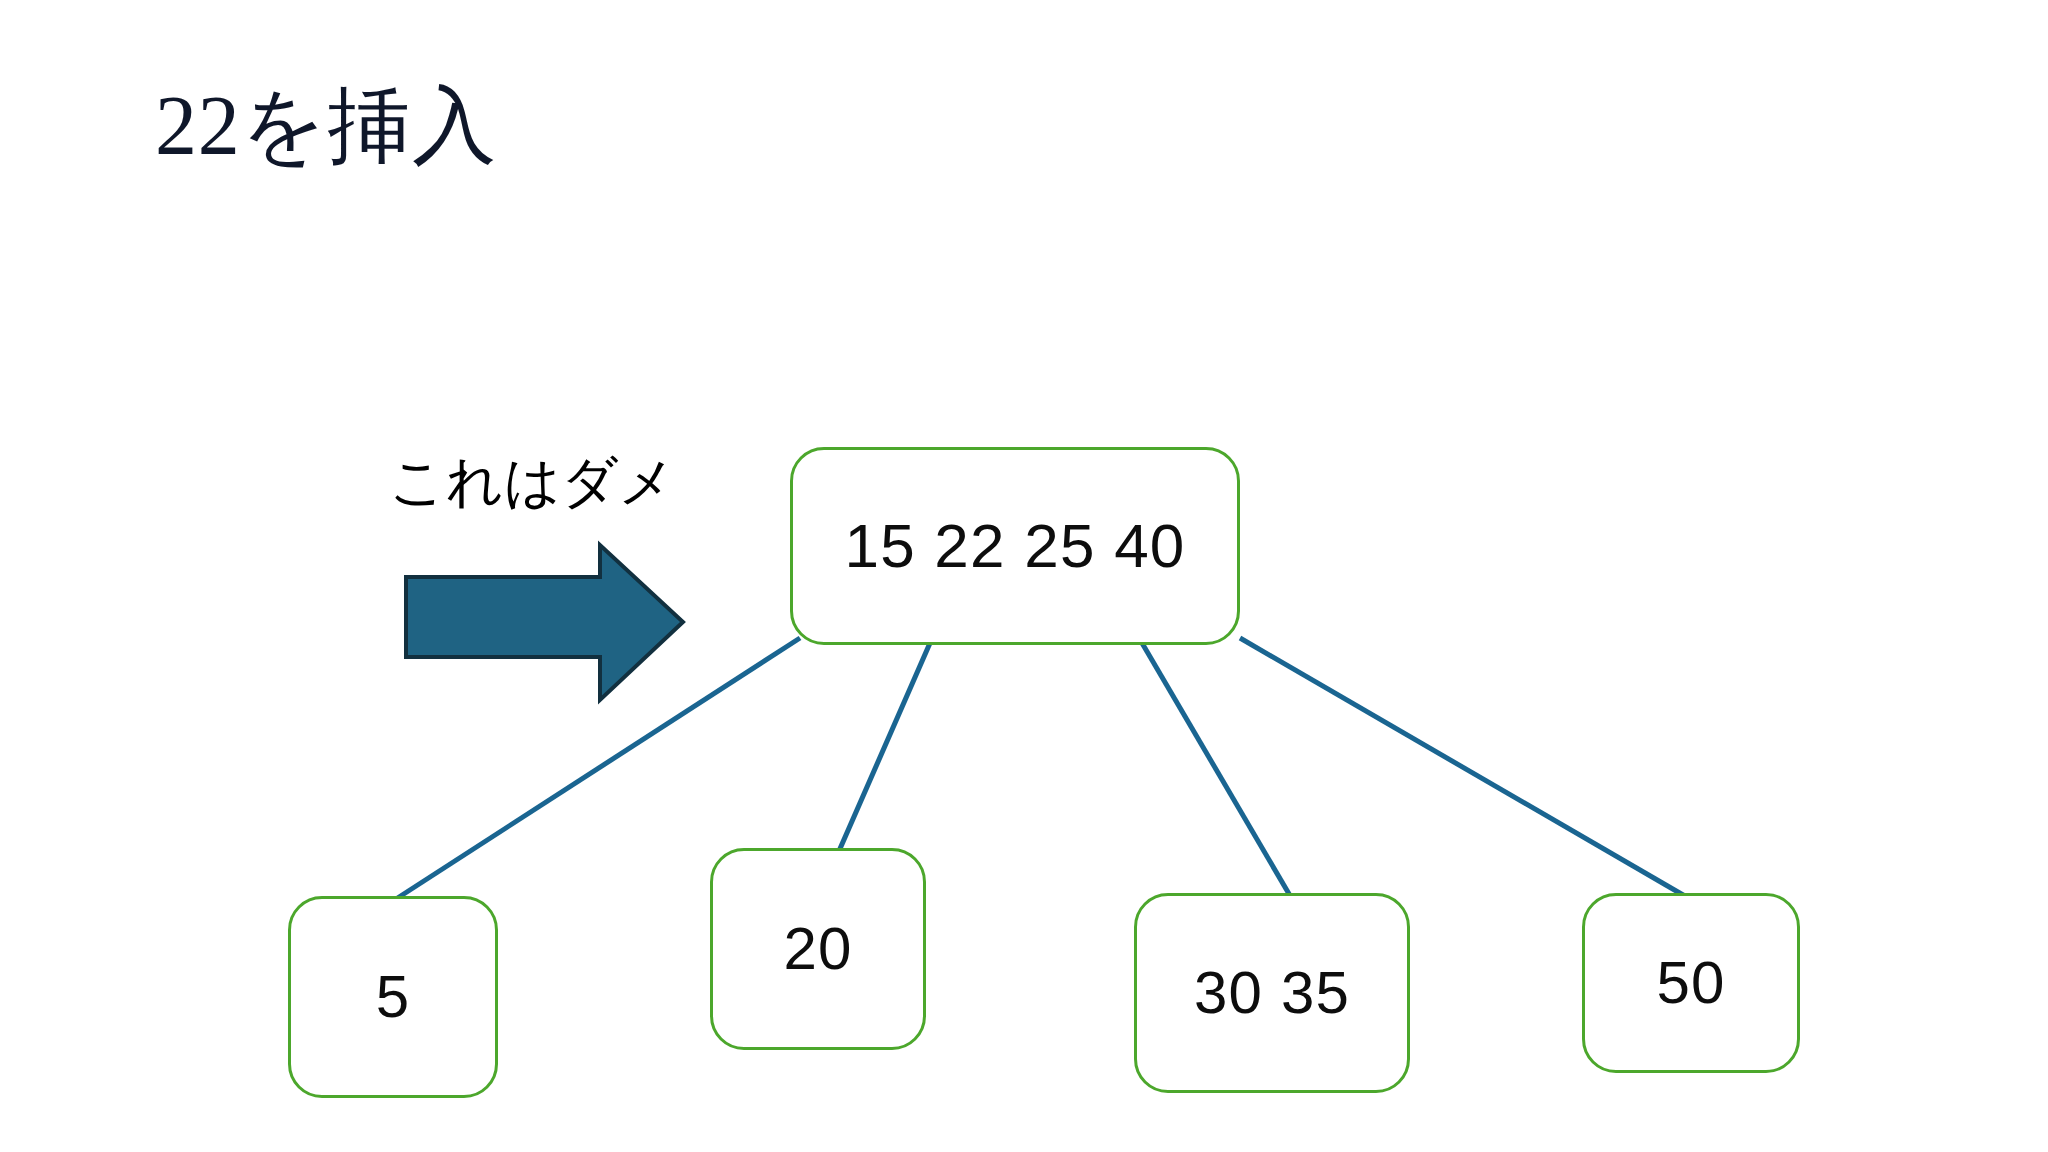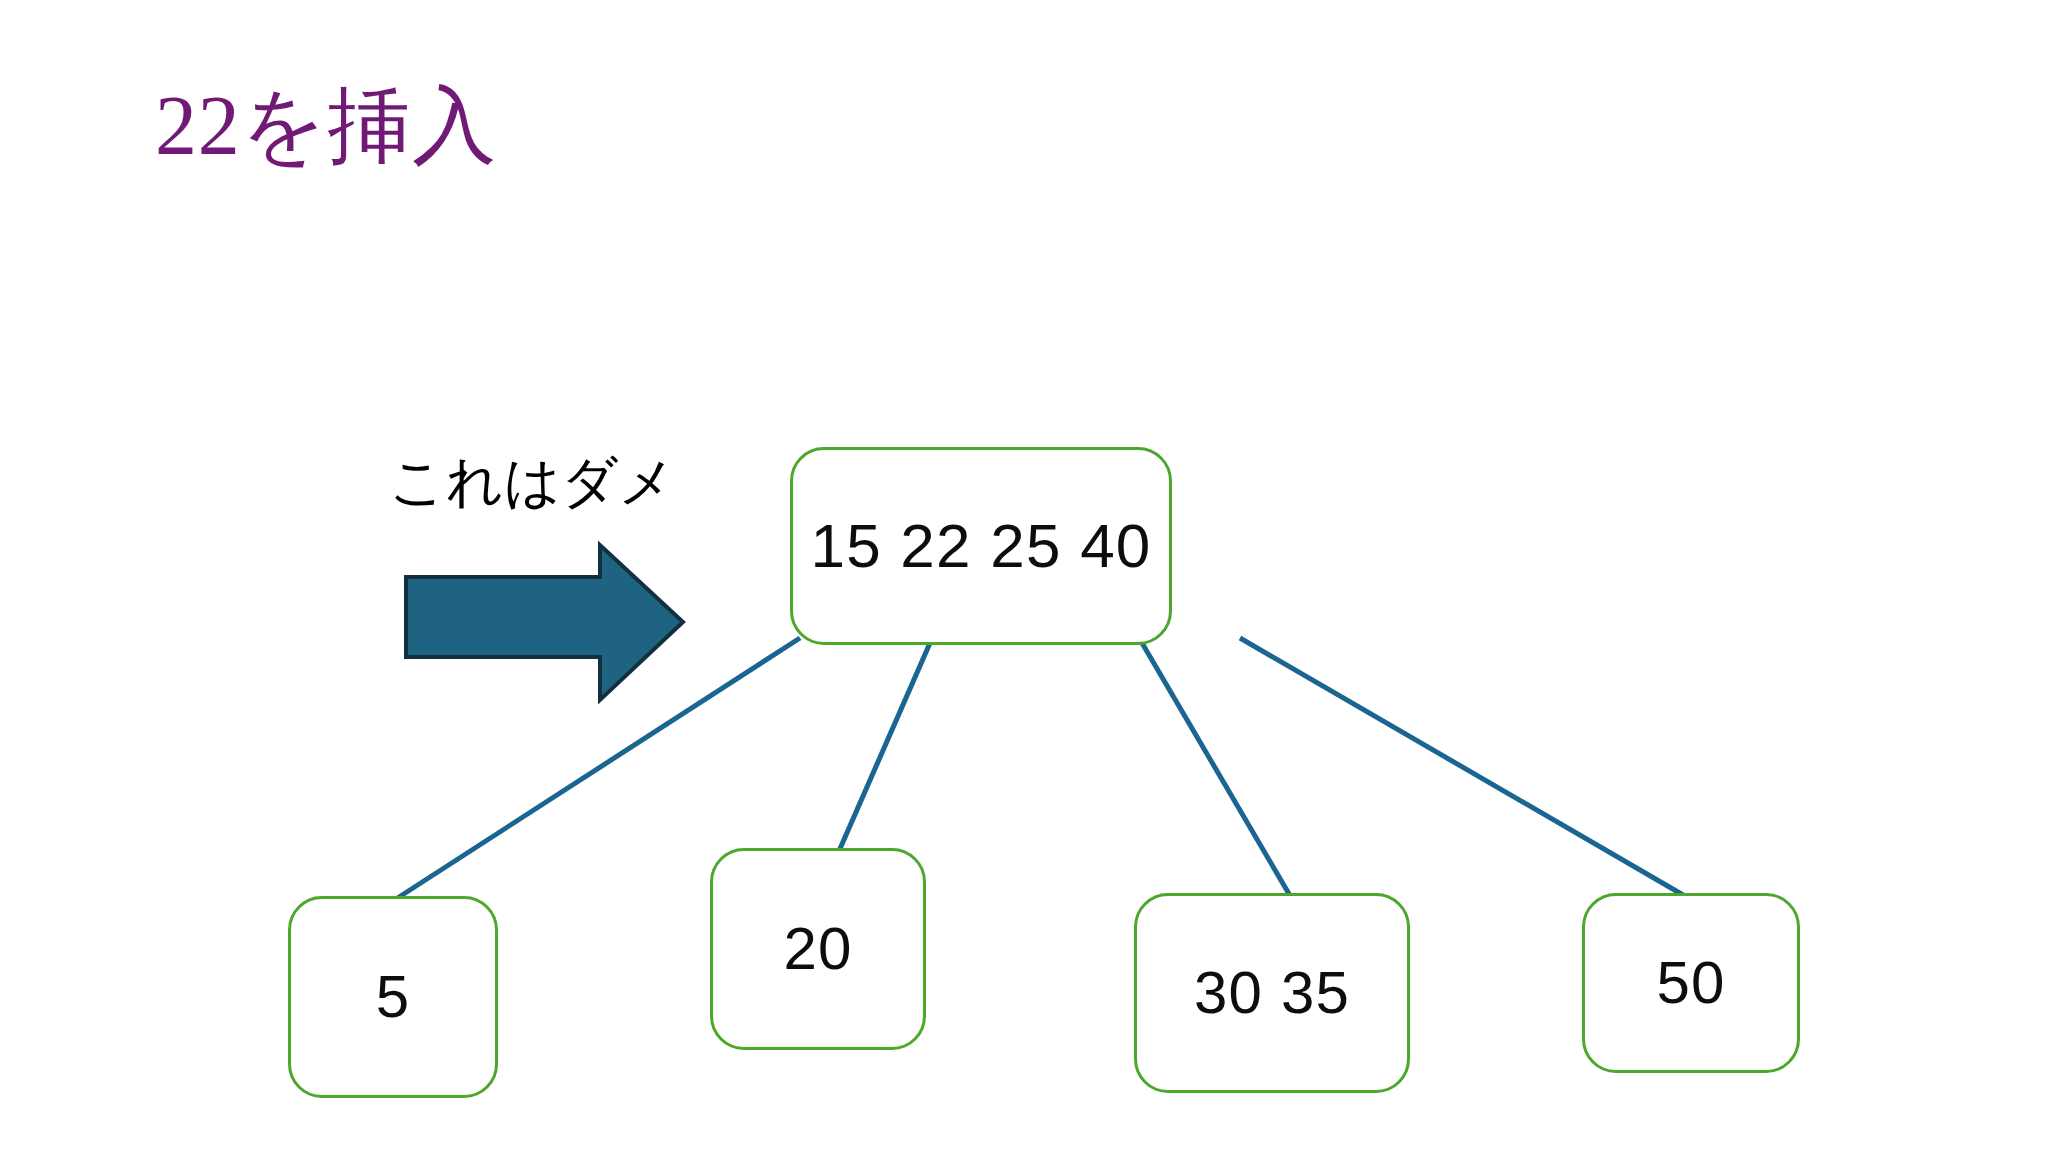--- a/index.html
+++ b/index.html
@@ -20,21 +20,21 @@
   }
 
   
   #slide-title {
     position: absolute;
     left: 155px;
     top: 78px;
     font-family: "Liberation Serif", "DejaVu Serif", serif;
     font-size: 84px;
     line-height: 1.15;
-    color: #701a75;
+    color: #0f172a;
     letter-spacing: 0.01em;
     white-space: nowrap;
     font-weight: 400;
   }
 
   
   #annotation-label {
     position: absolute;
     left: 382px;
     top: 452px;
@@ -75,21 +75,21 @@
     color: #0d0d0d;
     letter-spacing: 0.02em;
     white-space: pre;
     line-height: 1;
     font-weight: 400;
   }
   .leaf-node .node-text {
     font-size: 60px;
   }
 
-  #node-root   { left: 790px;  top: 447px;  width: 382px; height: 198px; }
+  #node-root   { left: 790px;  top: 447px;  width: 450px; height: 198px; }
   #node-leaf-0 { left: 288px;  top: 896px;  width: 210px; height: 202px; }
   #node-leaf-1 { left: 710px;  top: 848px;  width: 216px; height: 202px; }
   #node-leaf-2 { left: 1134px; top: 893px;  width: 276px; height: 200px; }
   #node-leaf-3 { left: 1582px; top: 893px;  width: 218px; height: 180px; }
 </style>
 </head>
 <body>
 
 <div id="slide">
 

